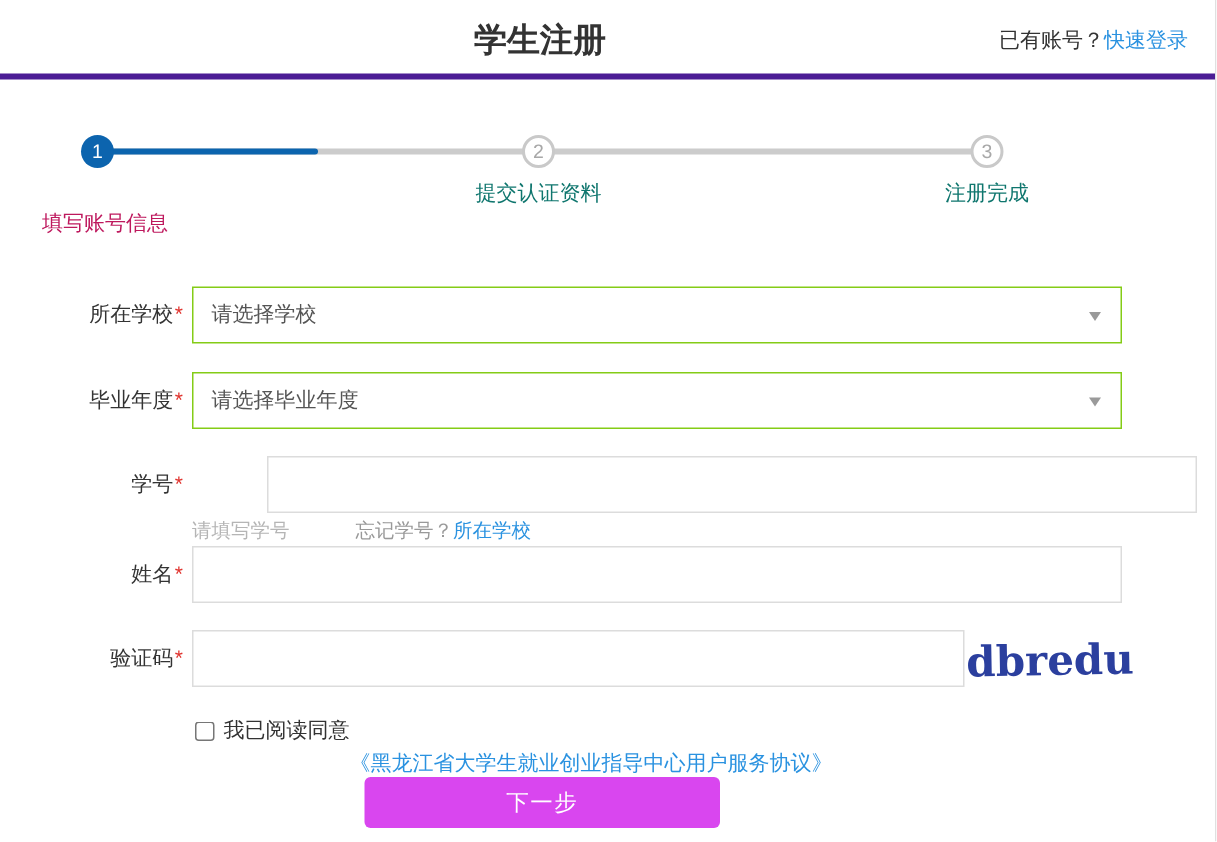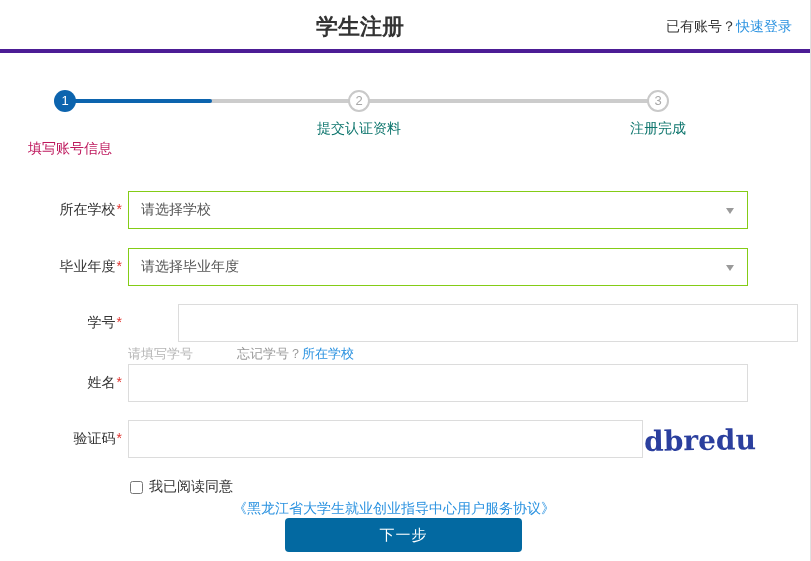--- a/index.html
+++ b/index.html
@@ -107,24 +107,23 @@
     position:absolute; left:130px; top:477px; height:20px;
     display:flex; align-items:center; font-size:14px; color:#333;justify-content:space-between;
   }
   .agree-checkbox {
     width:13px; height:13px; margin-right:6px; cursor:pointer;
     accent-color:#fff;
   }
 
   .next-btn {
     position:absolute; left:243px; top:518px; width:237px; height:34px;
-    background:#0369a1; color:#fff; border:none; border-radius:4px;
+    background:#d946ef; color:#fff; border:none; border-radius:4px;
     font-size:15px; letter-spacing:1px; cursor:pointer;
     font-family:Liberation Mono, monospace;
-    margin-left:42px;
   }
 </style>
 </head>
 <body>
 
 <div class="page">
 
   <div class="header">
     <div class="page-title">学生注册</div>
     <div class="header-right">

